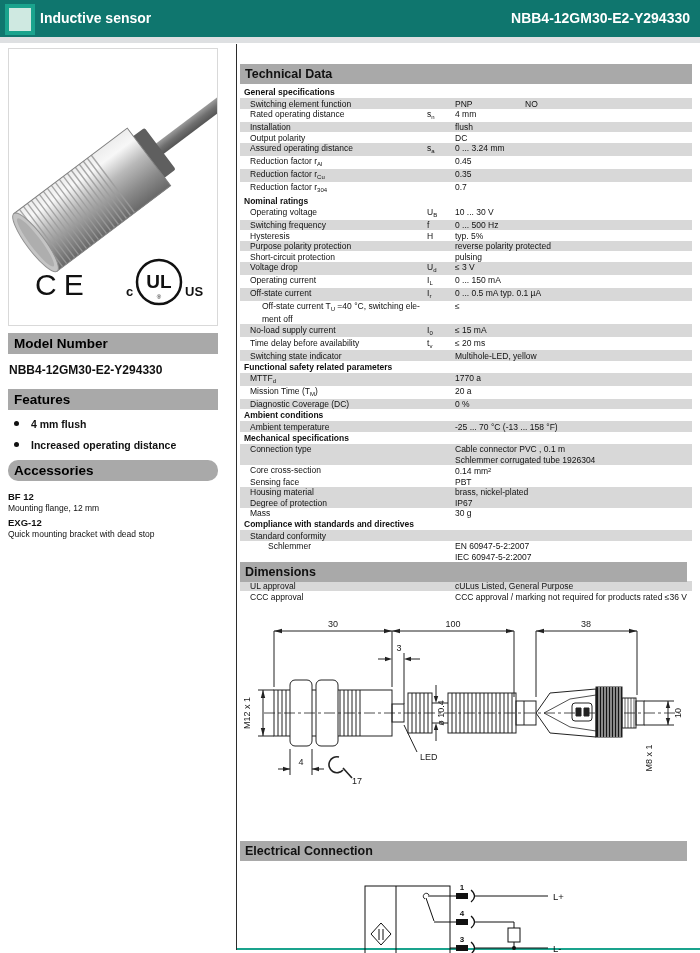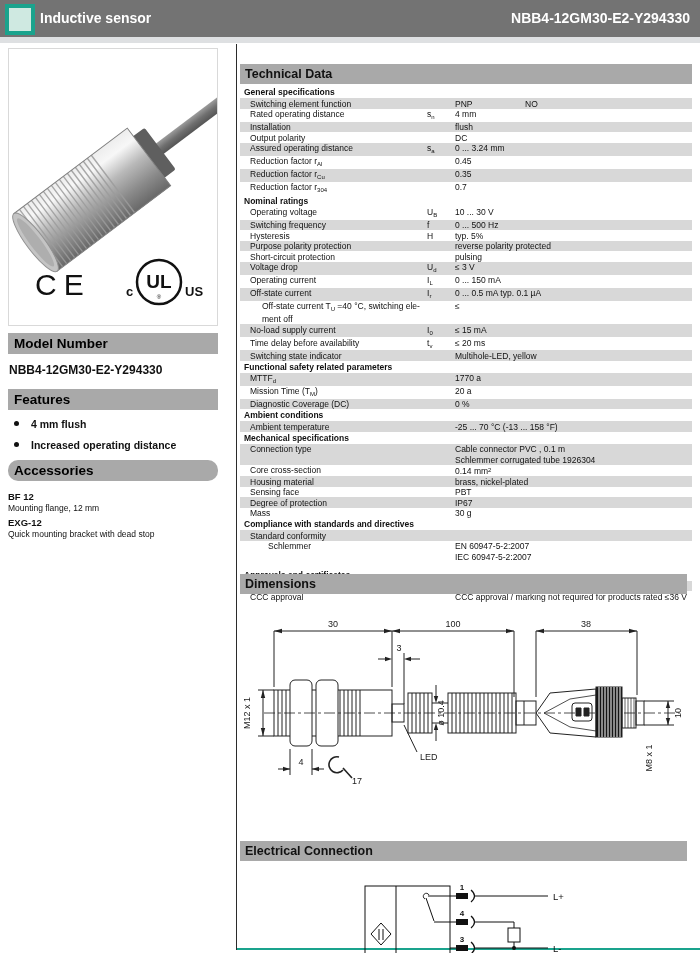--- a/index.html
+++ b/index.html
@@ -1,19 +1,19 @@
 <!DOCTYPE html>
 <html><head>
 <meta charset="utf-8">
 <style>
   html,body{margin:0;padding:0;}
   body{width:700px;height:953px;position:relative;background:#fff;
        font-family:"Liberation Sans",sans-serif;color:#111;overflow:hidden;}
   
-  .topbar{position:absolute;left:0;top:0;width:700px;height:37px;background:#737373;}
+  .topbar{position:absolute;left:0;top:0;width:700px;height:37px;background:#0f766e;}
   .logo{position:absolute;left:5px;top:4px;width:22px;height:23px;background:#cfe9e1;border:4px solid #1aa38d;}
   .topbar .title{position:absolute;left:40px;top:0;line-height:37px;font-size:14px;font-weight:bold;color:#fff;}
   .topbar .pn{position:absolute;right:10px;top:0;line-height:37px;font-size:14px;font-weight:bold;color:#fff;}
   .substrip{position:absolute;left:0;top:37px;width:700px;height:6px;background:#dee0e2;}
   
   .leftcol{position:absolute;left:8px;top:48px;width:210px;}
   .photo-box{width:208px;height:276px;border:1px solid #d9d9d9;background:#fff;position:relative;}
   .lbar{background:#a9a9a9;color:#000;font-weight:bold;font-size:13.5px;height:21px;line-height:21px;padding-left:6px;}
   .model-bar{margin-top:7px;}
   .model-value{font-size:12px;font-weight:bold;padding:9px 0 0 1px;}
@@ -39,21 +39,21 @@
   .ln{line-height:10px;padding-top:0.5px;}
   .lab{flex:0 0 187px;padding-left:10px;box-sizing:border-box;}
   .lab.ind2{padding-left:22px;}
   .lab.ind3{padding-left:28px;}
   .sym{flex:0 0 28px;line-height:10px;padding-top:0.5px;}
   .val{flex:1;}
   .v1{display:inline-block;width:70px;}
   sub{font-size:6px;vertical-align:-1.5px;}
   sup{font-size:6px;vertical-align:2px;}
   .gapr{height:7px;}
-  .dims-bar{position:absolute;left:0;top:506px;width:447px;box-sizing:border-box;margin-top:12px;}
+  .dims-bar{position:absolute;left:0;top:506px;width:447px;box-sizing:border-box;}
   .dims-art{position:absolute;left:0;top:545px;}
   .elec-bar{position:absolute;left:0;top:785px;width:447px;box-sizing:border-box;}
   .elec-art{position:absolute;left:110px;top:818px;}
   svg text{font-family:"Liberation Sans",sans-serif;}
 </style>
 </head>
 <body>
 
 <div class="topbar">
   <div class="logo"></div>
@@ -364,36 +364,36 @@
         </div>
         <div class="trow">
           <div class="lab">
             <div class="ln">Core cross-section</div>
           </div>
           <div class="sym"></div>
           <div class="val">
             <div class="ln">0.14 mm<sup>2</sup></div>
           </div>
         </div>
+        <div class="trow">
+          <div class="lab">
+            <div class="ln">Sensing face</div>
+          </div>
+          <div class="sym"></div>
+          <div class="val">
+            <div class="ln">PBT</div>
+          </div>
+        </div>
         <div class="trow shade">
           <div class="lab">
             <div class="ln">Housing material</div>
           </div>
           <div class="sym"></div>
           <div class="val">
             <div class="ln">brass, nickel-plated</div>
-          </div>
-        </div>
-        <div class="trow">
-          <div class="lab">
-            <div class="ln">Sensing face</div>
-          </div>
-          <div class="sym"></div>
-          <div class="val">
-            <div class="ln">PBT</div>
           </div>
         </div>
         <div class="trow shade">
           <div class="lab">
             <div class="ln">Degree of protection</div>
           </div>
           <div class="sym"></div>
           <div class="val">
             <div class="ln">IP67</div>
           </div>

